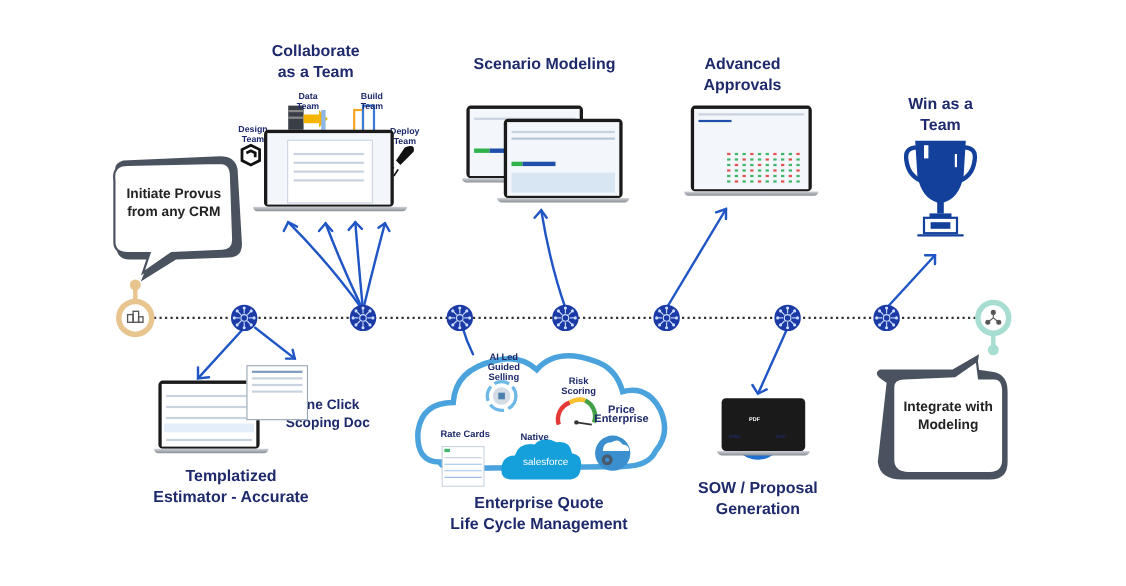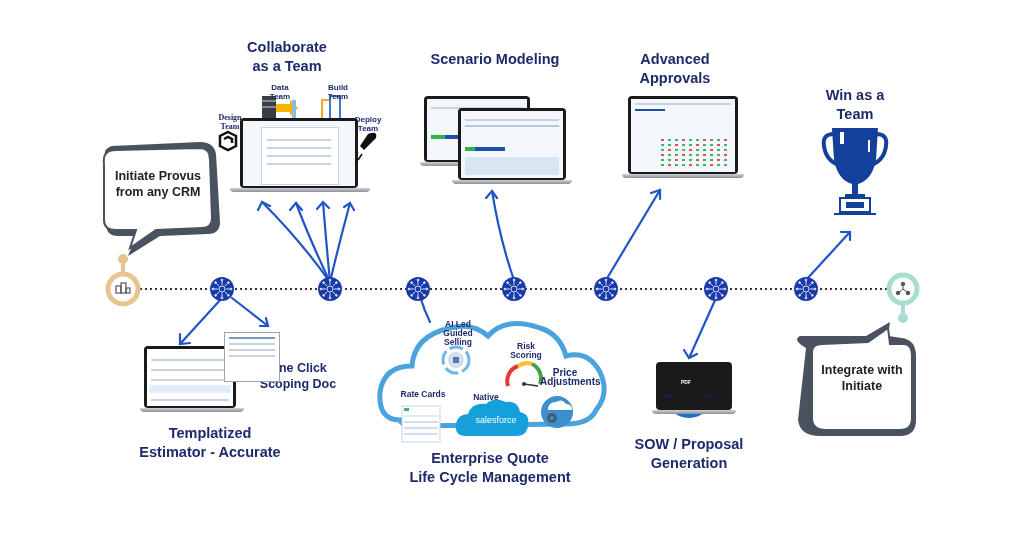--- a/index.html
+++ b/index.html
@@ -330,21 +330,21 @@
     <path d="M684 396 L688 388 L692 396 Z" fill="none" stroke="#e53935" stroke-width="1.5"></path>
     <rect x="662" y="388" width="12" height="18" fill="#e9eef5"></rect>
     <rect x="704" y="388" width="12" height="18" fill="#e9eef5"></rect>
   </g>
 </svg>
 
 <div class="lbl big" style="left:232px;top:38px;width:110px;">
   <div>Collaborate</div>
   <div>as a Team</div>
 </div>
-<div class="small" style="left:210px;top:113px;width:40px;font-family:Liberation Serif, serif;">
+<div class="small" style="left:210px;top:113px;width:40px;">
   <div>Design</div>
   <div>Team</div>
 </div>
 <div class="small" style="left:260px;top:83px;width:40px;">
   <div>Data</div>
   <div>Team</div>
 </div>
 <div class="small" style="left:318px;top:83px;width:40px;">
   <div>Build</div>
   <div>Team</div>
@@ -365,21 +365,21 @@
   <div>Win as a</div>
   <div>Team</div>
 </div>
 
 <div class="bubble-txt" style="left:106px;top:168px;width:104px;">
   <div>Initiate Provus</div>
   <div>from any CRM</div>
 </div>
 <div class="bubble-txt" style="left:812px;top:362px;width:100px;">
   <div>Integrate with</div>
-  <div>Initiate</div>
+  <div>Modeling</div>
 </div>
 
 <div class="lbl big" style="left:130px;top:424px;width:160px;">
   <div>Templatized</div>
   <div>Estimator - Accurate</div>
 </div>
 <div class="lbl" style="left:248px;top:360px;width:100px;font-size:12.5px;line-height:16px;">
   <div>One Click</div>
   <div>Scoping Doc</div>
 </div>
@@ -394,21 +394,21 @@
 </div>
 <div class="small" style="left:508px;top:342px;width:36px;font-size:8.5px;text-align:center;">
   <div>Risk</div>
   <div>Scoring</div>
 </div>
 <div class="small" style="left:398px;top:390px;width:50px;font-size:8.5px;">Rate Cards</div>
 <div class="small" style="left:466px;top:393px;width:40px;font-size:8.5px;">Native</div>
 <div class="small" style="left:466px;top:416px;width:60px;font-size:9px;color:#ffffff;font-weight:400;">salesforce</div>
 <div class="small" style="left:540px;top:368px;width:50px;font-size:10px;">
   <div>Price</div>
-  <div>Adjustments</div>
+  <div>Enterprise</div>
 </div>
 
 <div class="lbl big" style="left:624px;top:435px;width:130px;">
   <div>SOW / Proposal</div>
   <div>Generation</div>
 </div>
 
 <div class="laptop" style="left:230px;top:118px;">
   <div class="screen" style="left:10px;top:0;width:118px;height:70px;">
     <div class="screen-inner">

